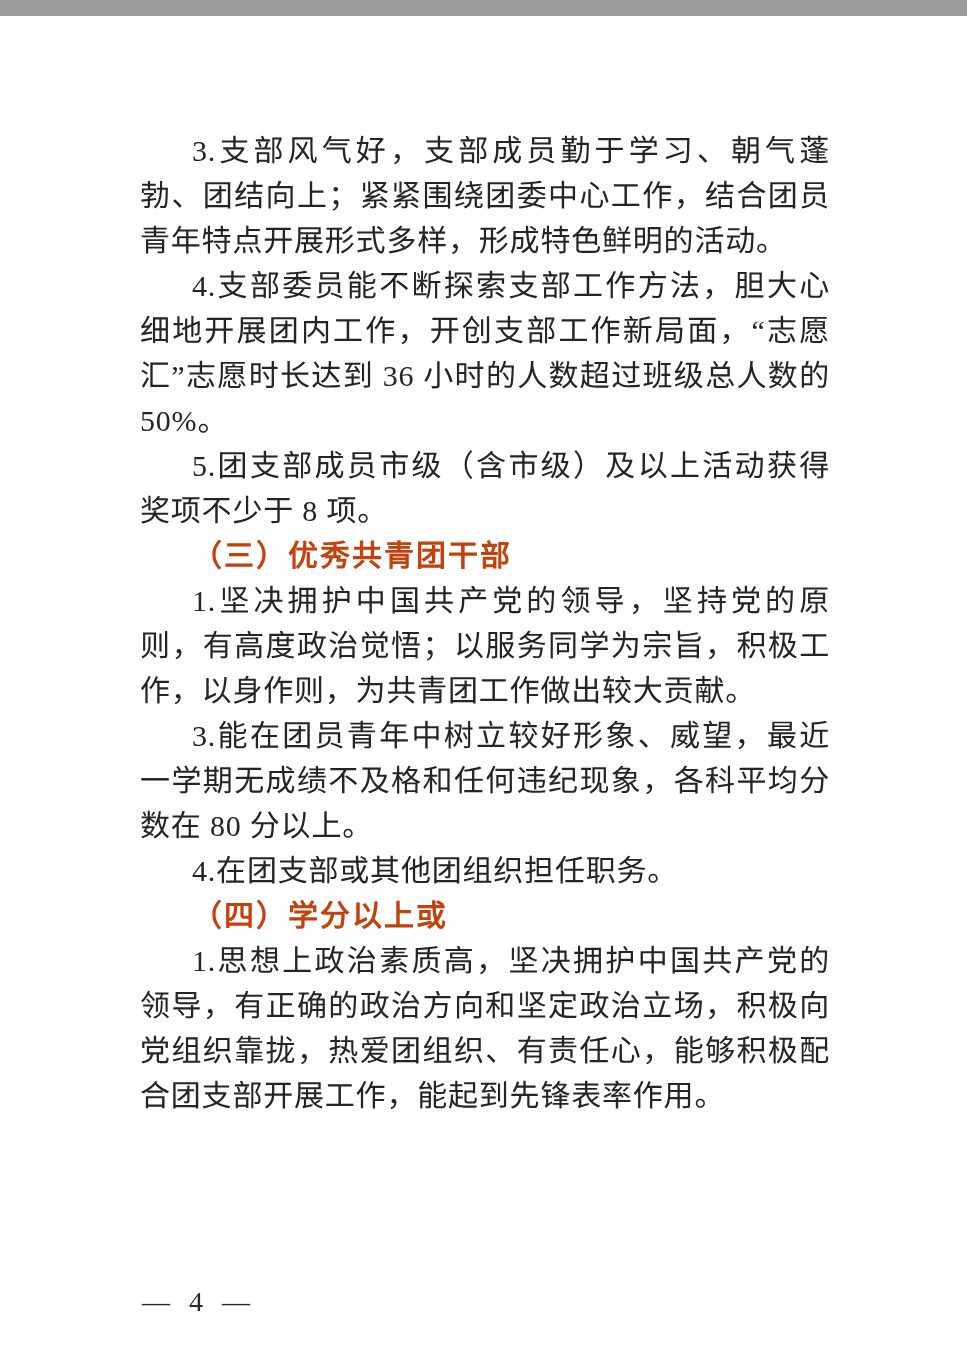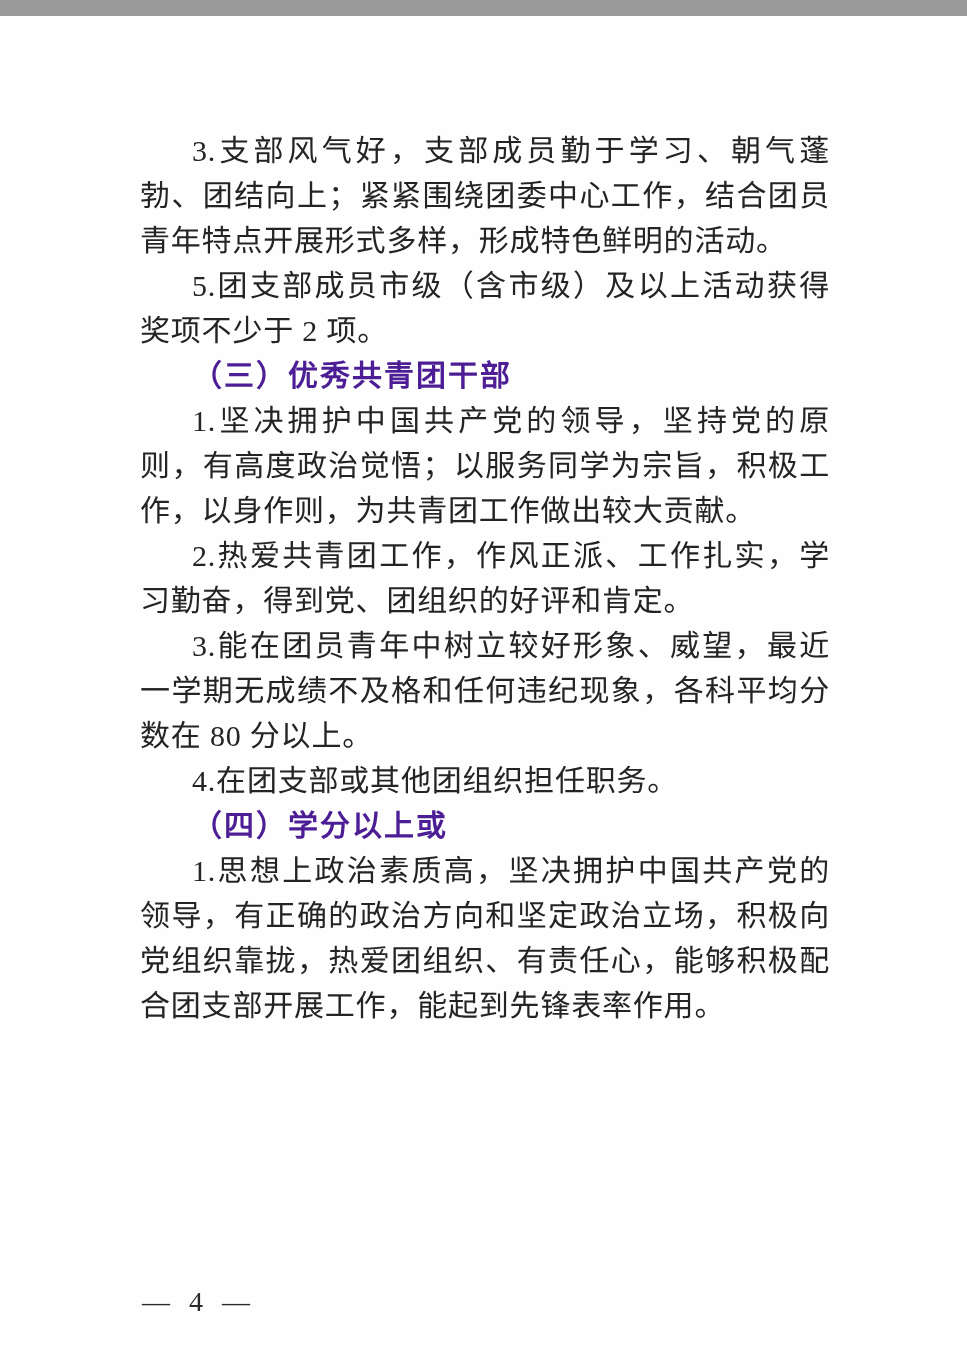--- a/index.html
+++ b/index.html
@@ -26,41 +26,41 @@
     font-size: 30px;
     line-height: 45px;
     letter-spacing: 0.8px;
     text-align: justify;
     text-justify: inter-character;
     text-indent: 52px;
     color: #242424;
   }
   .content p.heading {
     font-weight: bold;
-    color: #4c1d95;
+    color: #c2410c;
     letter-spacing: 2px;
   }
   .page-number {
     position: absolute;
     left: 142px;
     bottom: 66px;
     font-size: 28px;
     letter-spacing: 6px;
     color: #2a2a2a;
   }
 </style>
 </head>
 <body>
 
 <div class="page">
   <div class="content">
       <p class="body-para">3.支部风气好，支部成员勤于学习、朝气蓬勃、团结向上；紧紧围绕团委中心工作，结合团员青年特点开展形式多样，形成特色鲜明的活动。</p>
-      <p class="body-para">5.团支部成员市级（含市级）及以上活动获得奖项不少于 2 项。</p>
+      <p class="body-para">4.支部委员能不断探索支部工作方法，胆大心细地开展团内工作，开创支部工作新局面，“志愿汇”志愿时长达到 36 小时的人数超过班级总人数的 50%。</p>
+      <p class="body-para">5.团支部成员市级（含市级）及以上活动获得奖项不少于 8 项。</p>
       <p class="heading">（三）优秀共青团干部</p>
       <p class="body-para">1.坚决拥护中国共产党的领导，坚持党的原则，有高度政治觉悟；以服务同学为宗旨，积极工作，以身作则，为共青团工作做出较大贡献。</p>
-      <p class="body-para">2.热爱共青团工作，作风正派、工作扎实，学习勤奋，得到党、团组织的好评和肯定。</p>
       <p class="body-para">3.能在团员青年中树立较好形象、威望，最近一学期无成绩不及格和任何违纪现象，各科平均分数在 80 分以上。</p>
       <p class="body-para">4.在团支部或其他团组织担任职务。</p>
       <p class="heading">（四）学分以上或</p>
       <p class="body-para">1.思想上政治素质高，坚决拥护中国共产党的领导，有正确的政治方向和坚定政治立场，积极向党组织靠拢，热爱团组织、有责任心，能够积极配合团支部开展工作，能起到先锋表率作用。</p>
     </div>
   <div class="page-number">— 4 —</div>
 </div>
 
 </body></html>

